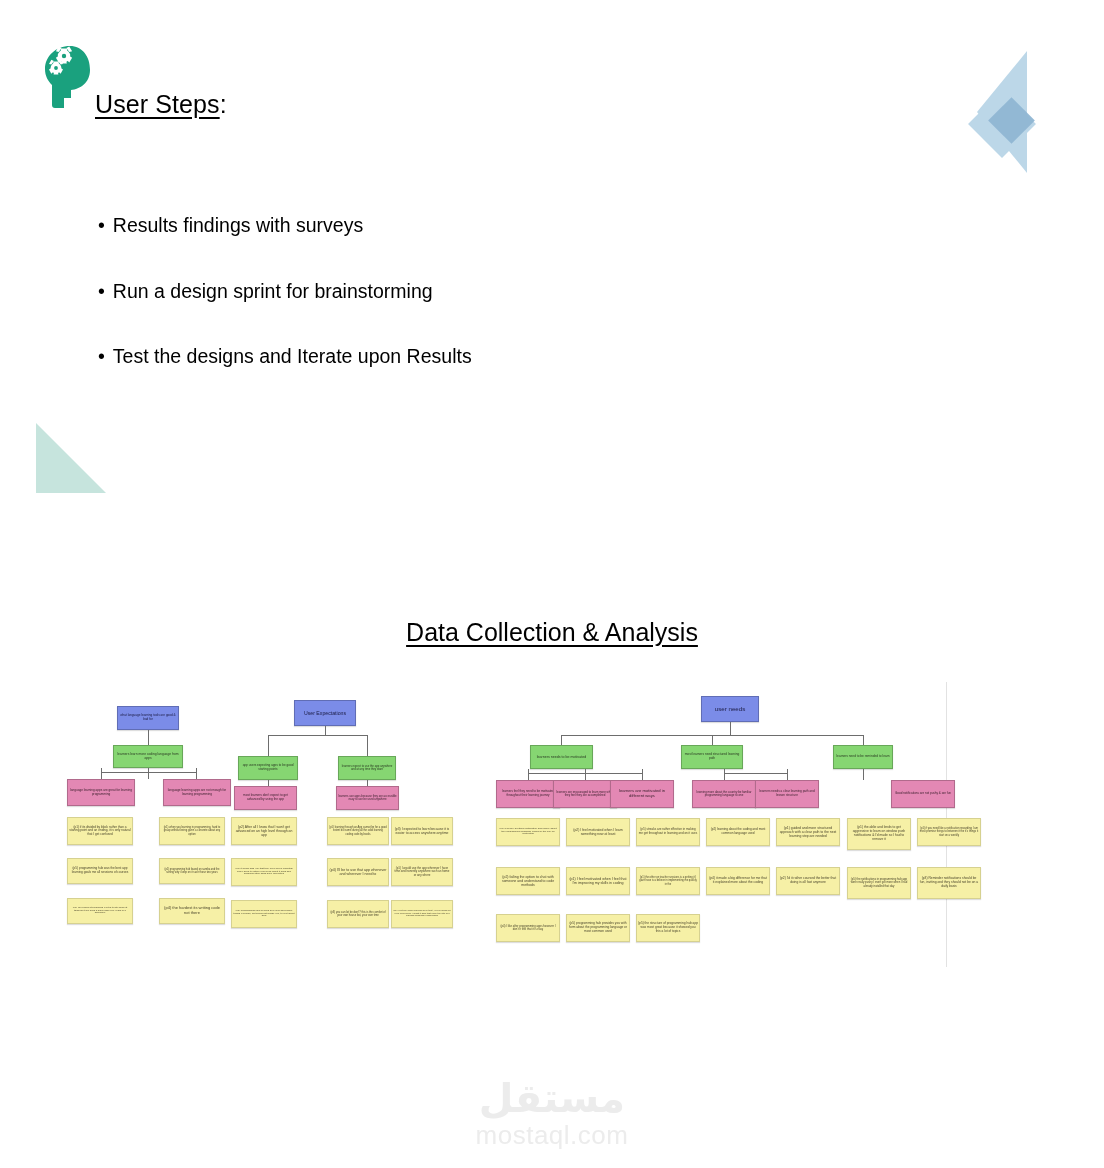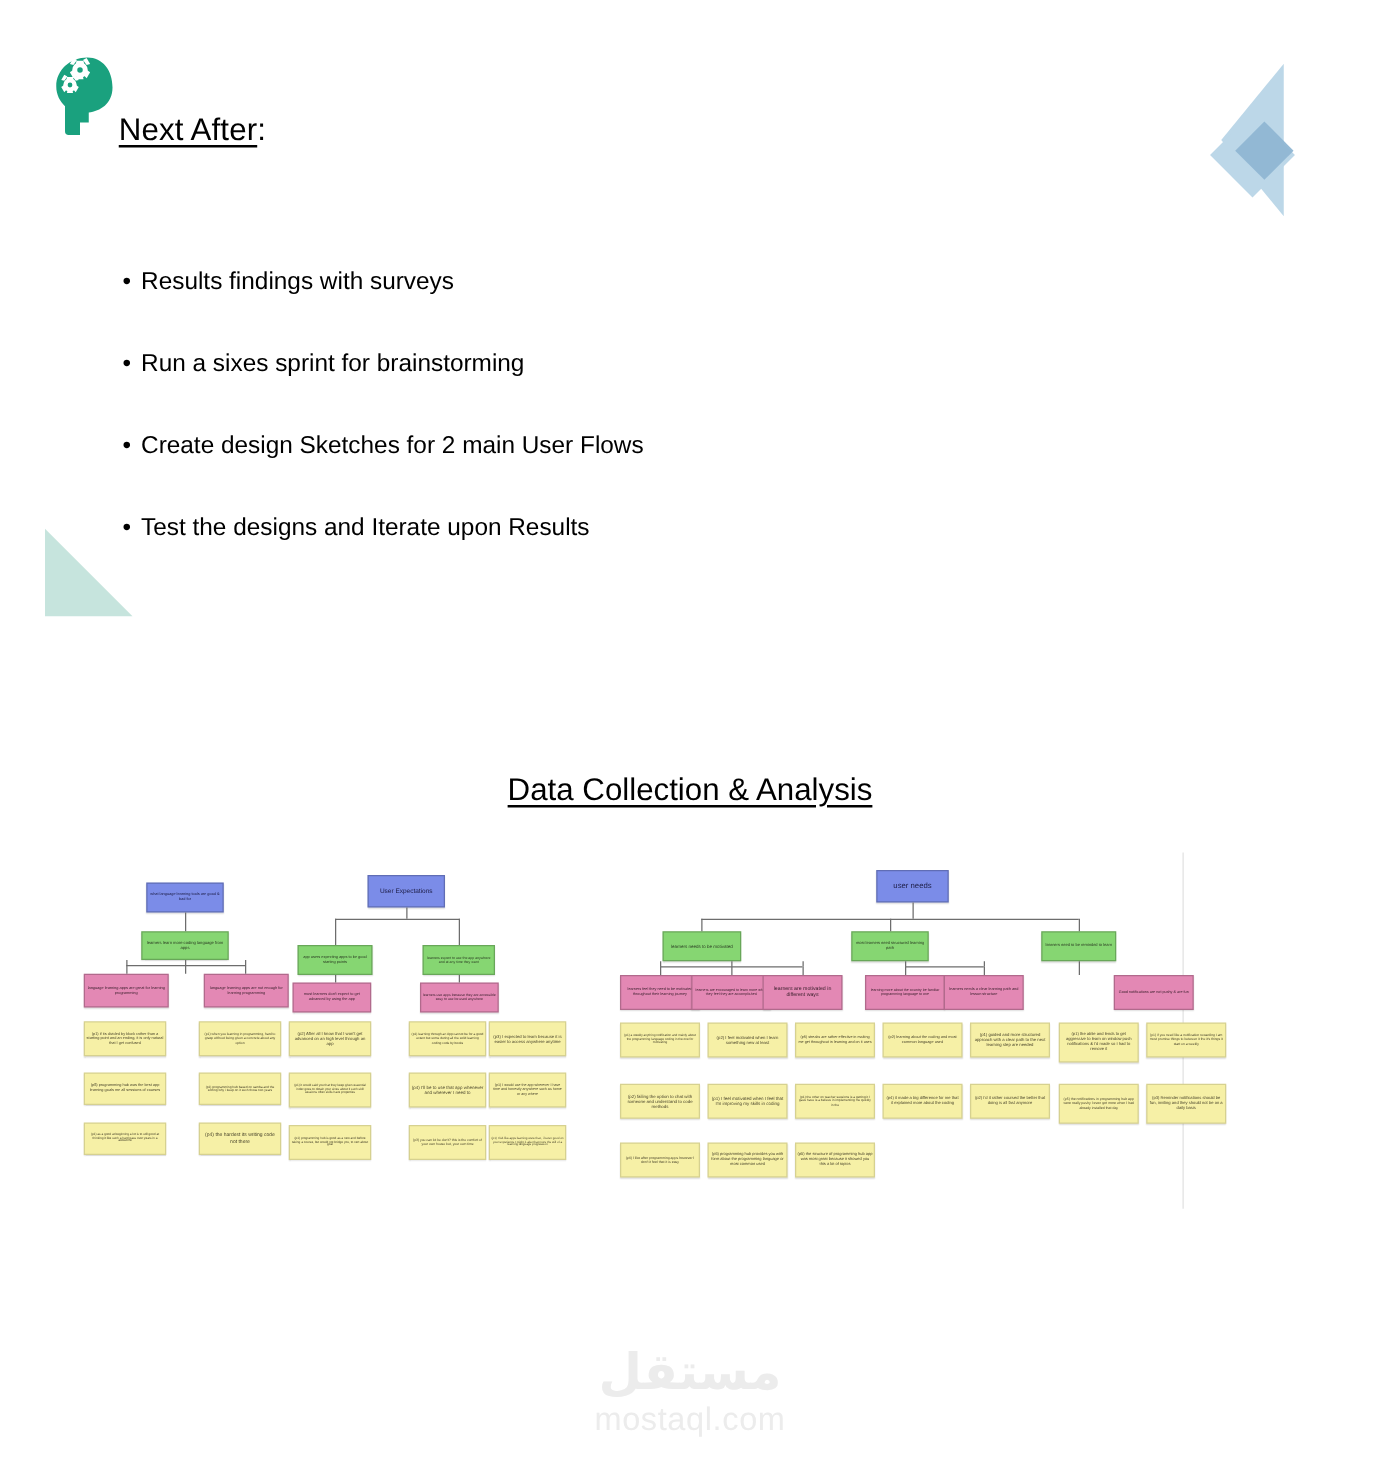--- a/index.html
+++ b/index.html
@@ -92,27 +92,26 @@
       <path d="M13.6 19.6 h4.8 l.6 2.8 h-6 Z"></path>
       <path d="M13.6 32.4 h4.8 l-.6 -2.8 h-3.6 Z"></path>
       <path d="M9 21.9 l2.4 -4.2 l2.5 1.4 l-2.5 3.4 Z"></path>
       <path d="M20.6 31.7 l2.4 -4.2 l-2.3 -1.6 l-2.3 3.5 Z"></path>
       <path d="M23 21.9 l-2.4 -4.2 l-2.5 1.4 l2.5 3.4 Z"></path>
       <path d="M11.4 31.7 l-2.4 -4.2 l2.3 -1.6 l2.3 3.5 Z"></path>
     </g>
   </svg>
 </div>
 
-<div class="next-steps"><span class="u">Next After</span><span>:</span></div>
+<div class="next-steps"><span class="u">User Steps</span><span>:</span></div>
 
 <div class="bullets">
   <ul>
     <li><span class="bt">Results findings with surveys</span></li>
-    <li><span class="bt">Run a sixes sprint for brainstorming</span></li>
-    <li><span class="bt">Create design Sketches for 2 main User Flows</span></li>
+    <li><span class="bt">Run a design sprint for brainstorming</span></li>
     <li><span class="bt">Test the designs and Iterate upon Results</span></li>
   </ul>
 </div>
 
 <div class="section-title"><span>Data Collection &amp; Analysis</span></div>
 
 <div class="diagram">
   <div class="edge-line"></div>
 
 <div class="node n-blue" style="left: 62px; top: 24px; width: 62px; height: 24px;">

